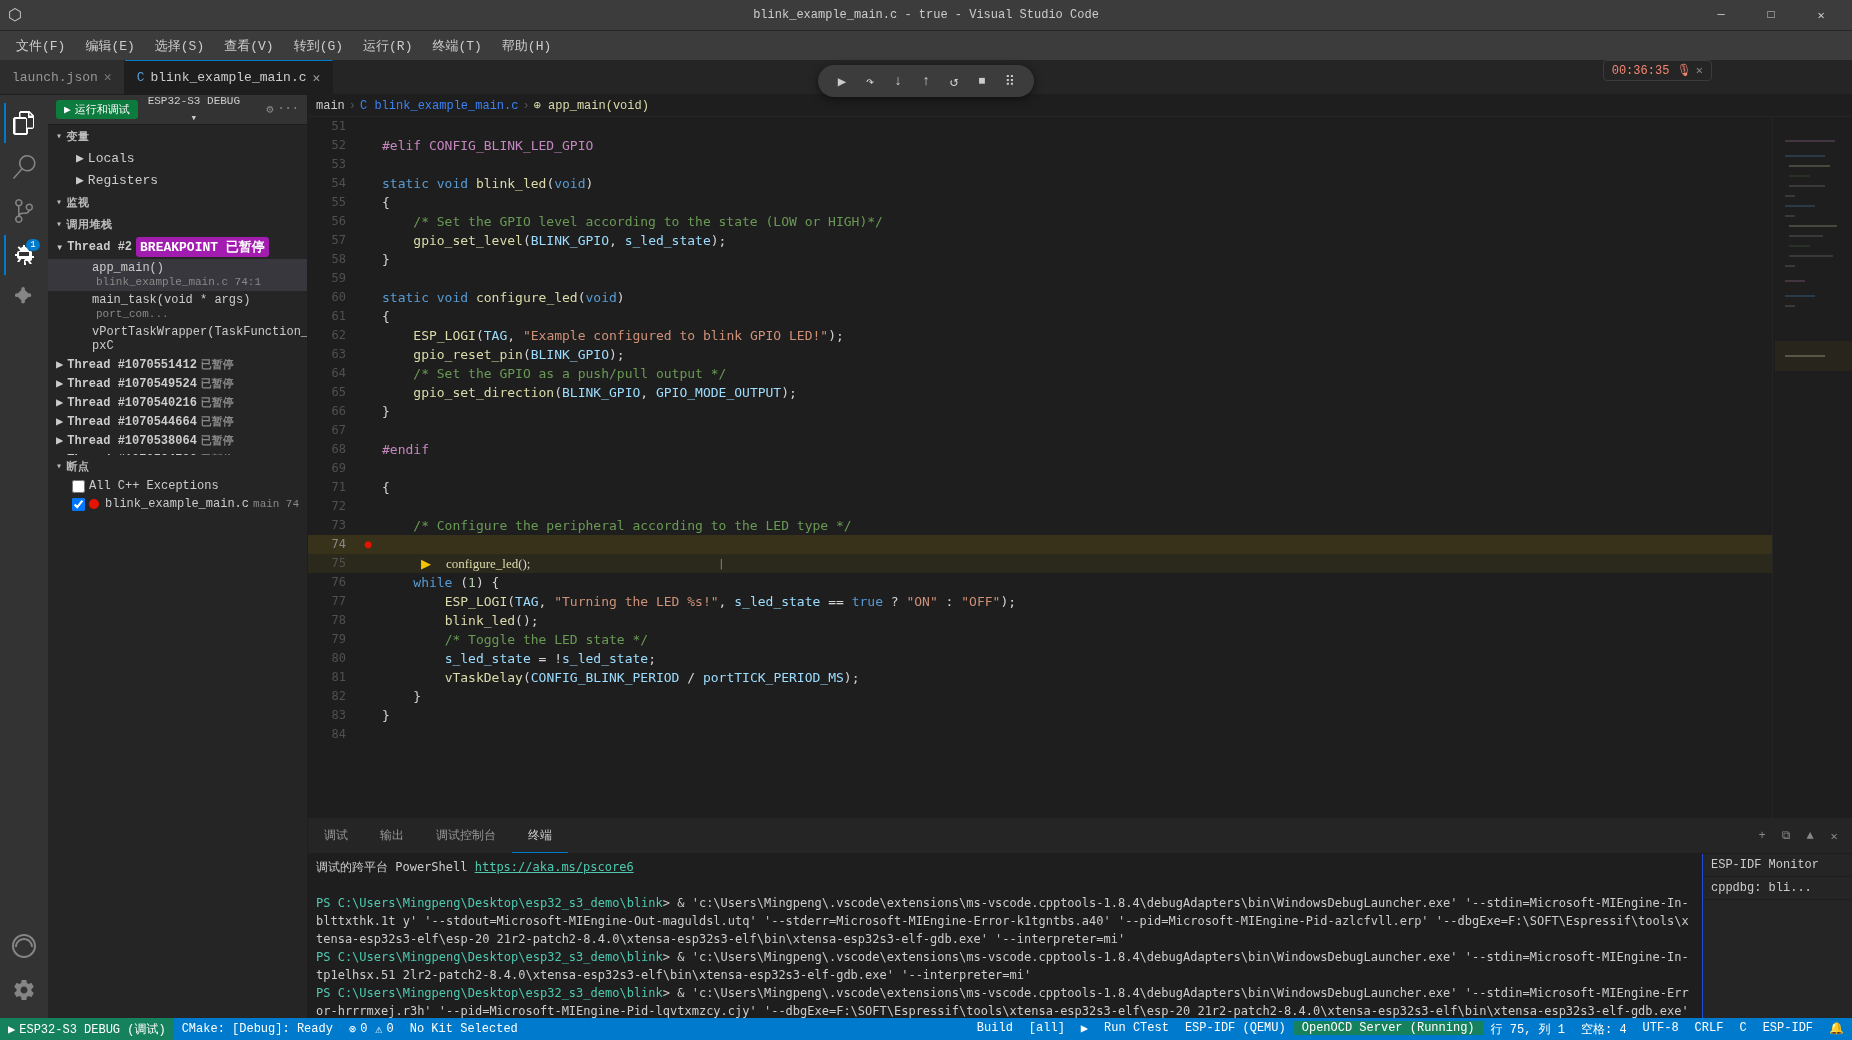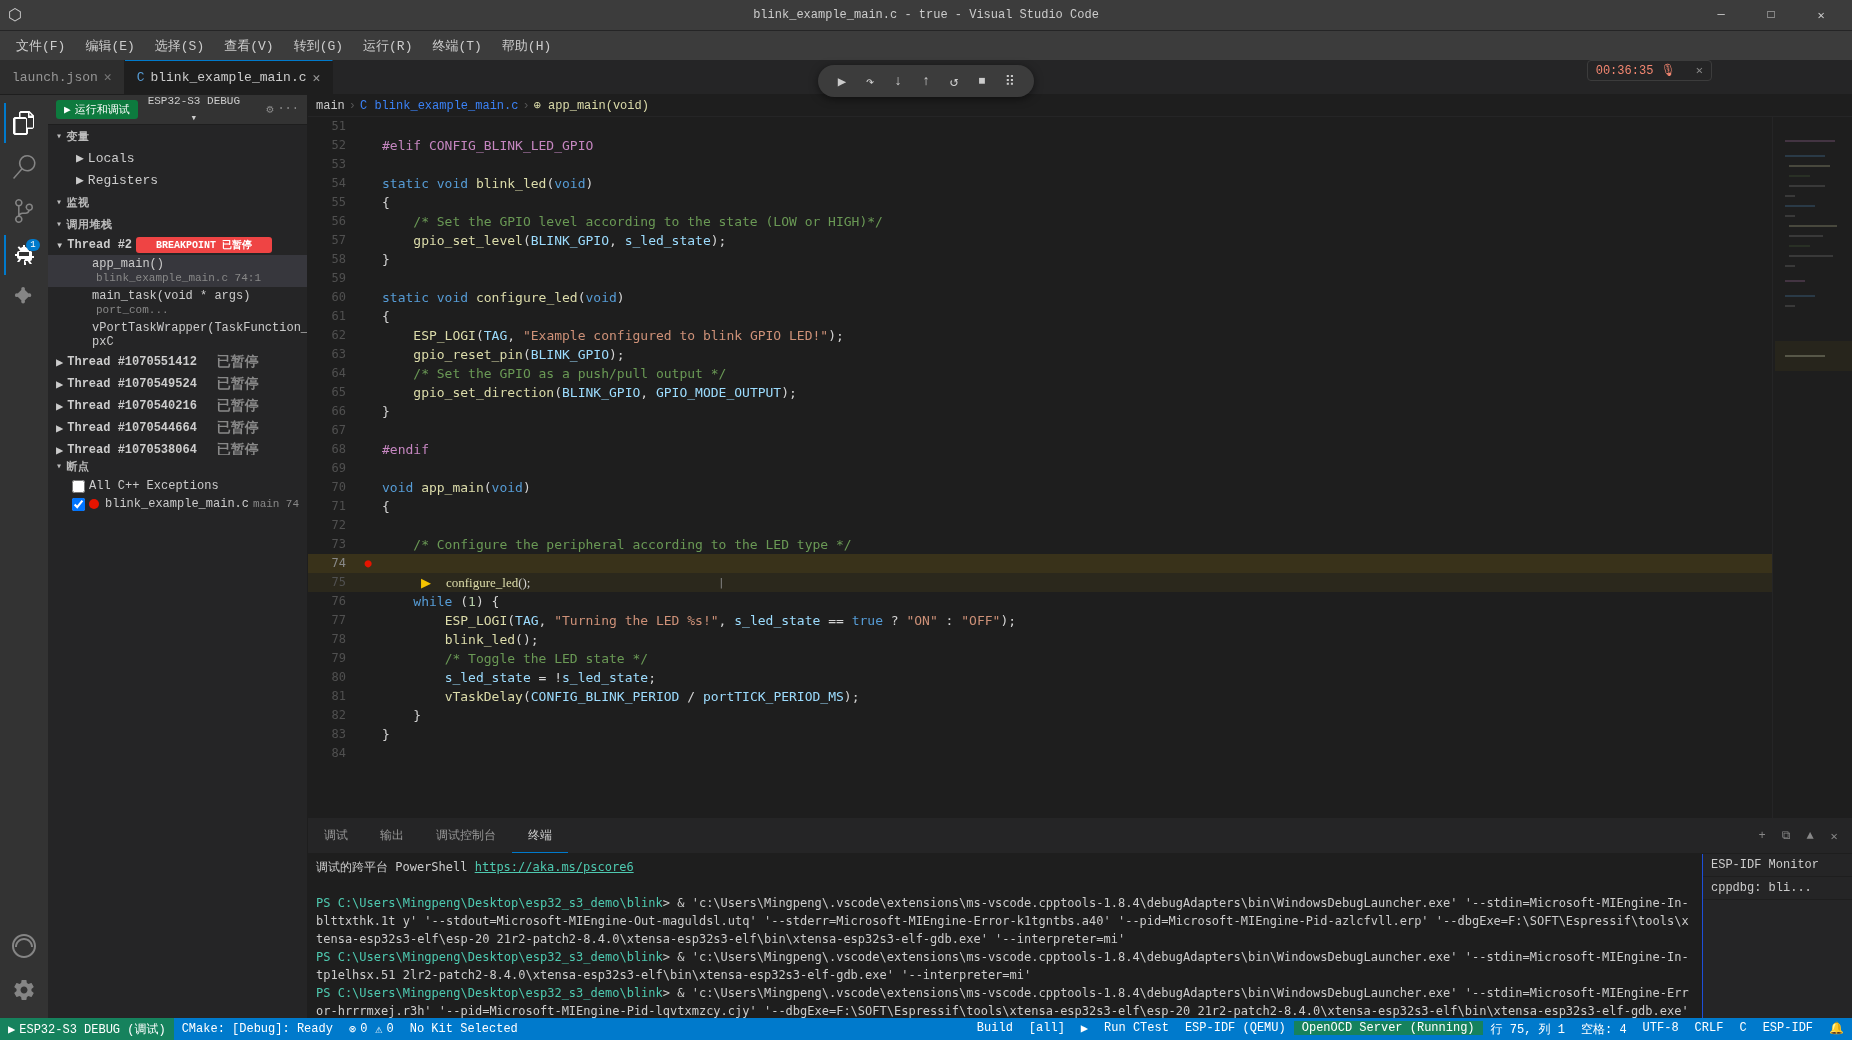--- a/index.html
+++ b/index.html
@@ -258,30 +258,30 @@
     .call-stack-thread {
       display: flex;
       align-items: center;
       padding: 2px 8px;
       cursor: pointer;
       font-size: 12px;
       color: #cccccc;
       font-weight: bold;
     }
     .breakpoint-badge {
-      background: #ef4444;
+      background: #a21caf;
       color: white;
       border-radius: 3px;
-      padding: 1px 20px;
-      font-size: 10px;
+      padding: 1px 4px;
+      font-size: 13px;
       margin-left: 4px;
     }
     .thread-status {
-      margin-left: 20px;
-      font-size: 14px;
+      margin-left: 4px;
+      font-size: 11px;
       color: #888;
     }
     .frame-line {
       color: #888;
       font-size: 11px;
       margin-left: 4px;
     }
     .bp-item {
       display: flex;
       align-items: center;
@@ -487,21 +487,21 @@
     #floating-timer {
       position: absolute;
       top: 60px;
       right: 140px;
       background: #252526;
       border: 1px solid #3c3c3c;
       border-radius: 4px;
       display: flex;
       align-items: center;
       padding: 2px 8px;
-      gap: 20px;
+      gap: 4px;
       z-index: 200;
       font-size: 12px;
       justify-content: flex-end;
     }
     .timer-red { color: #f48771; }
 
     .editor-wrapper {
       display: flex;
       flex: 1;
       overflow: hidden;
@@ -839,25 +839,20 @@
           <div class="line-gutter"></div>
           <div class="line-content"><span class="prep">#endif</span></div>
         </div>
 
         <div class="code-line">
           <div class="line-number">69</div>
           <div class="line-gutter"></div>
           <div class="line-content"></div>
         </div>
 
-        <div class="code-line">
-          <div class="line-number">70</div>
-          <div class="line-gutter"></div>
-          <div class="line-content"><span class="kw">void</span> <span class="fn">app_main</span>(<span class="kw">void</span>)</div>
-        </div>
 
         <div class="code-line">
           <div class="line-number">71</div>
           <div class="line-gutter"></div>
           <div class="line-content">{</div>
         </div>
 
         <div class="code-line">
           <div class="line-number">72</div>
           <div class="line-gutter"></div>

